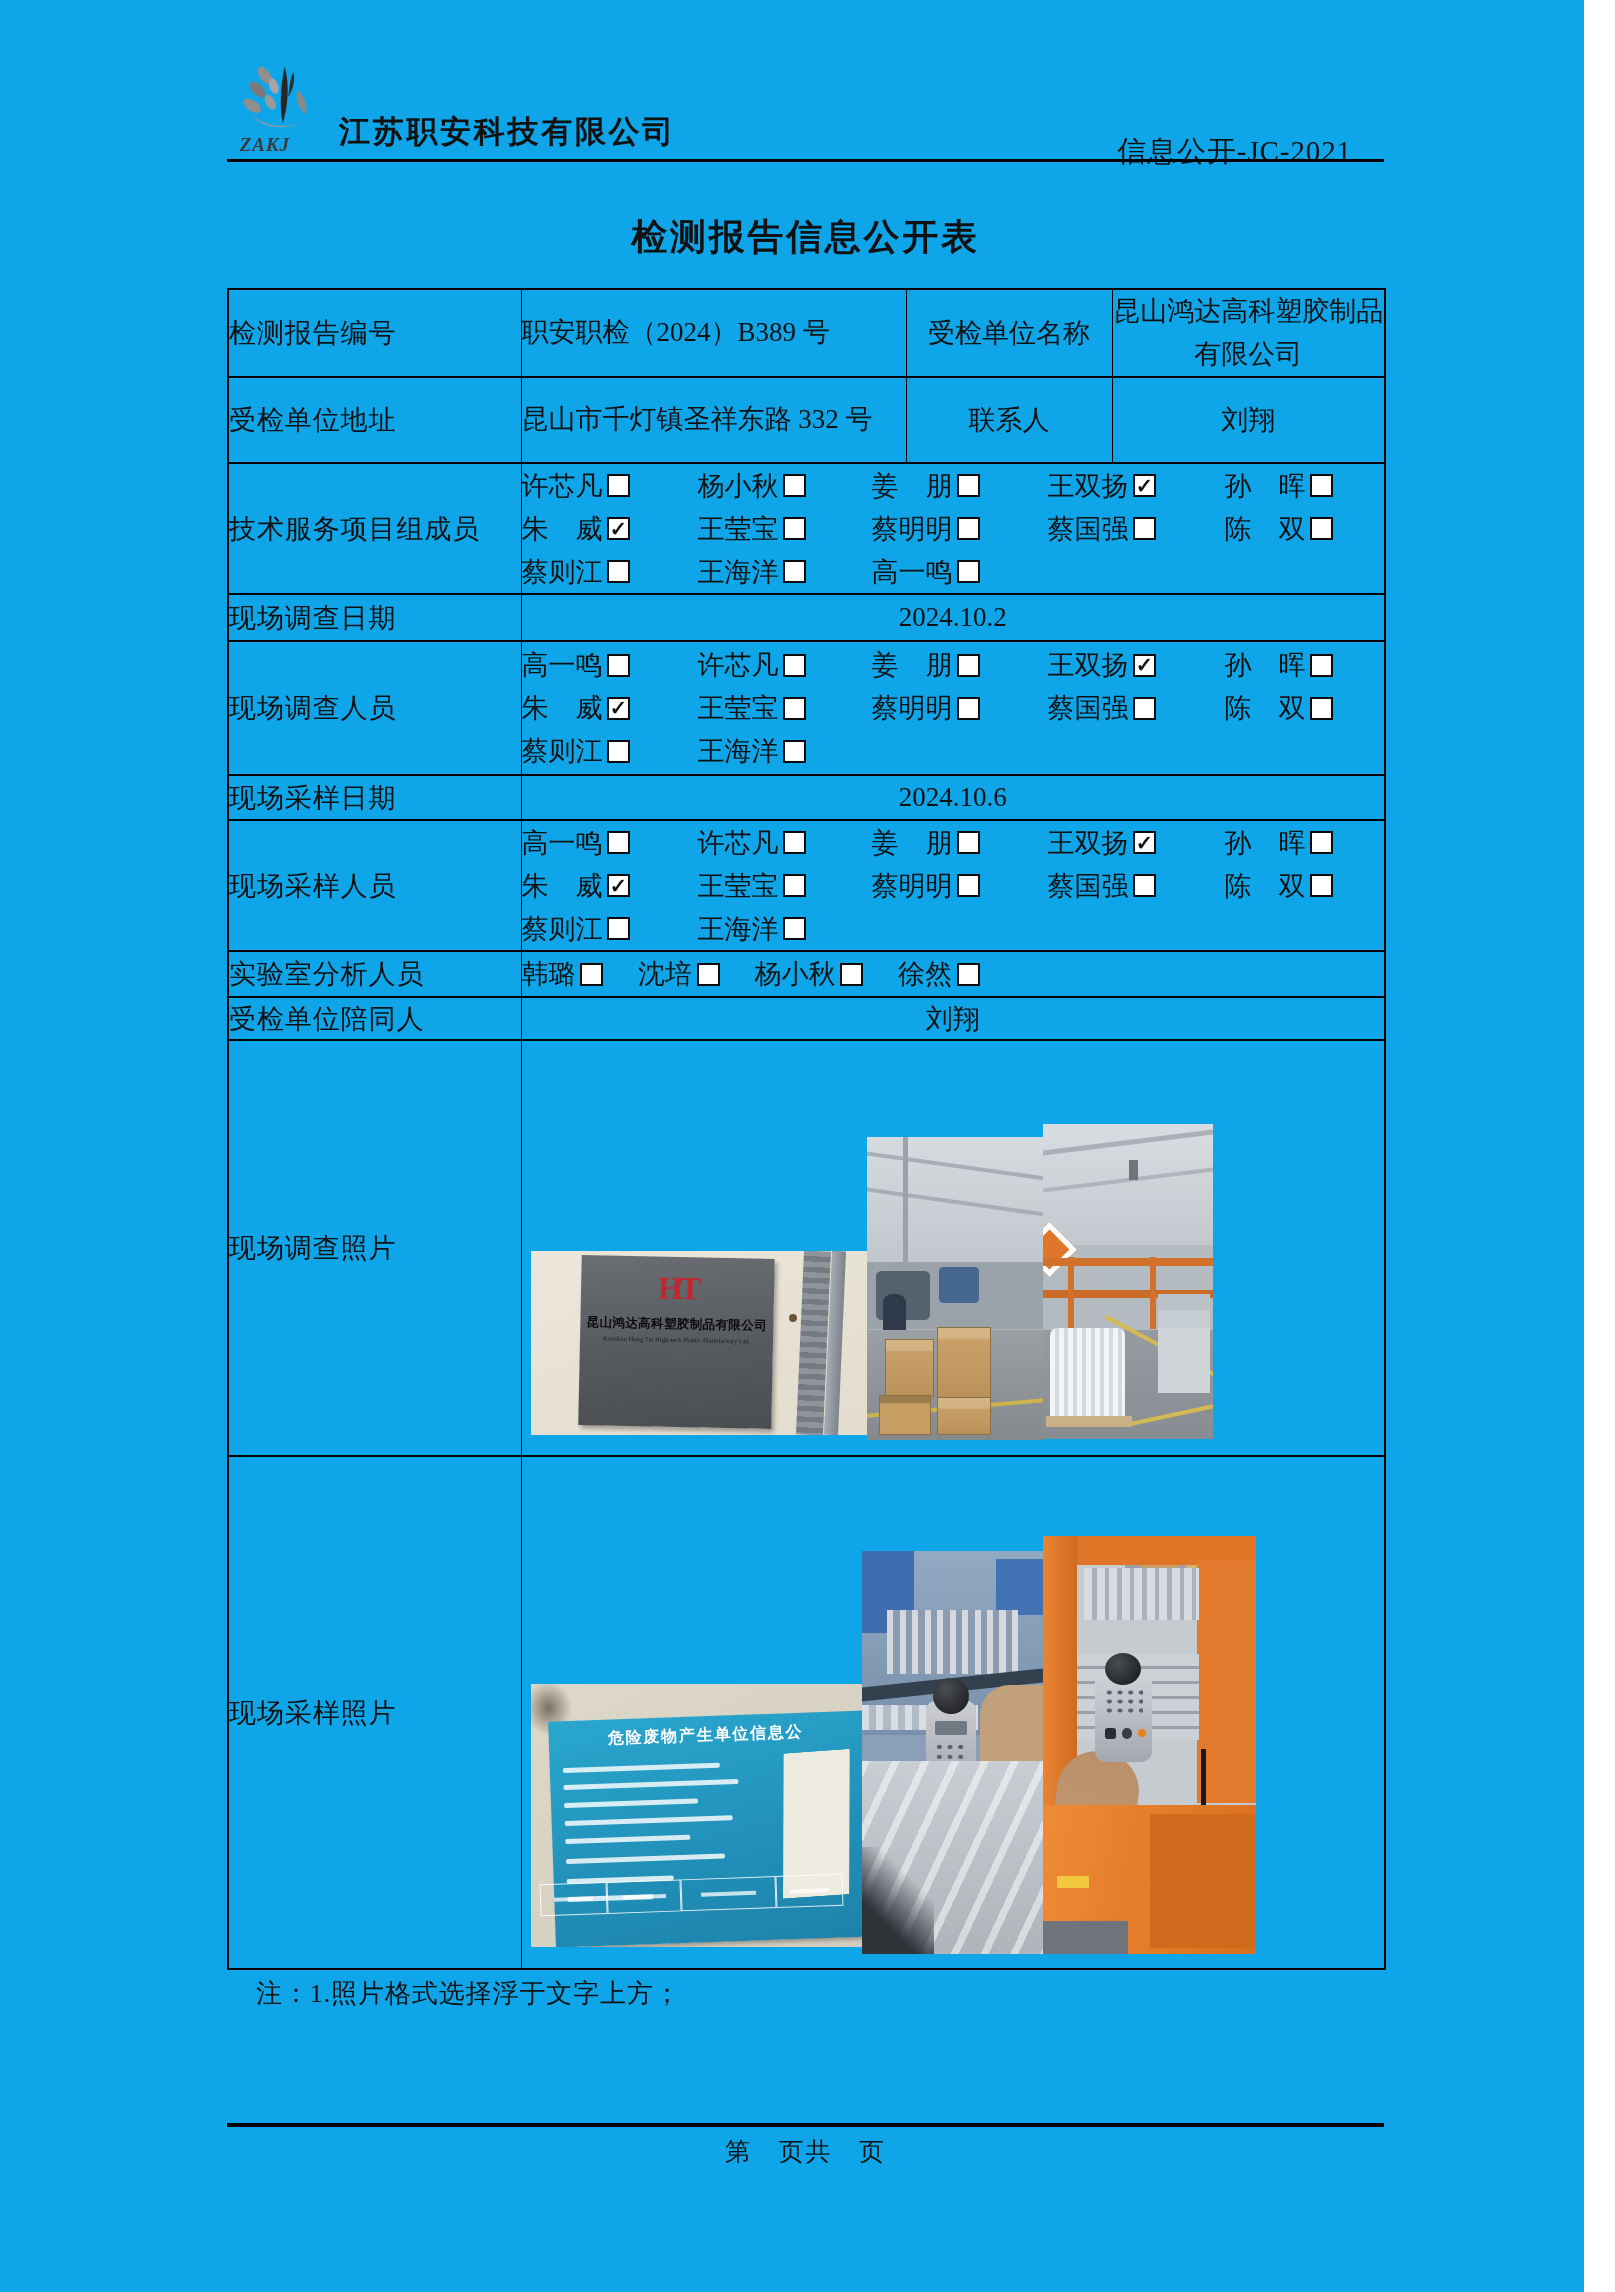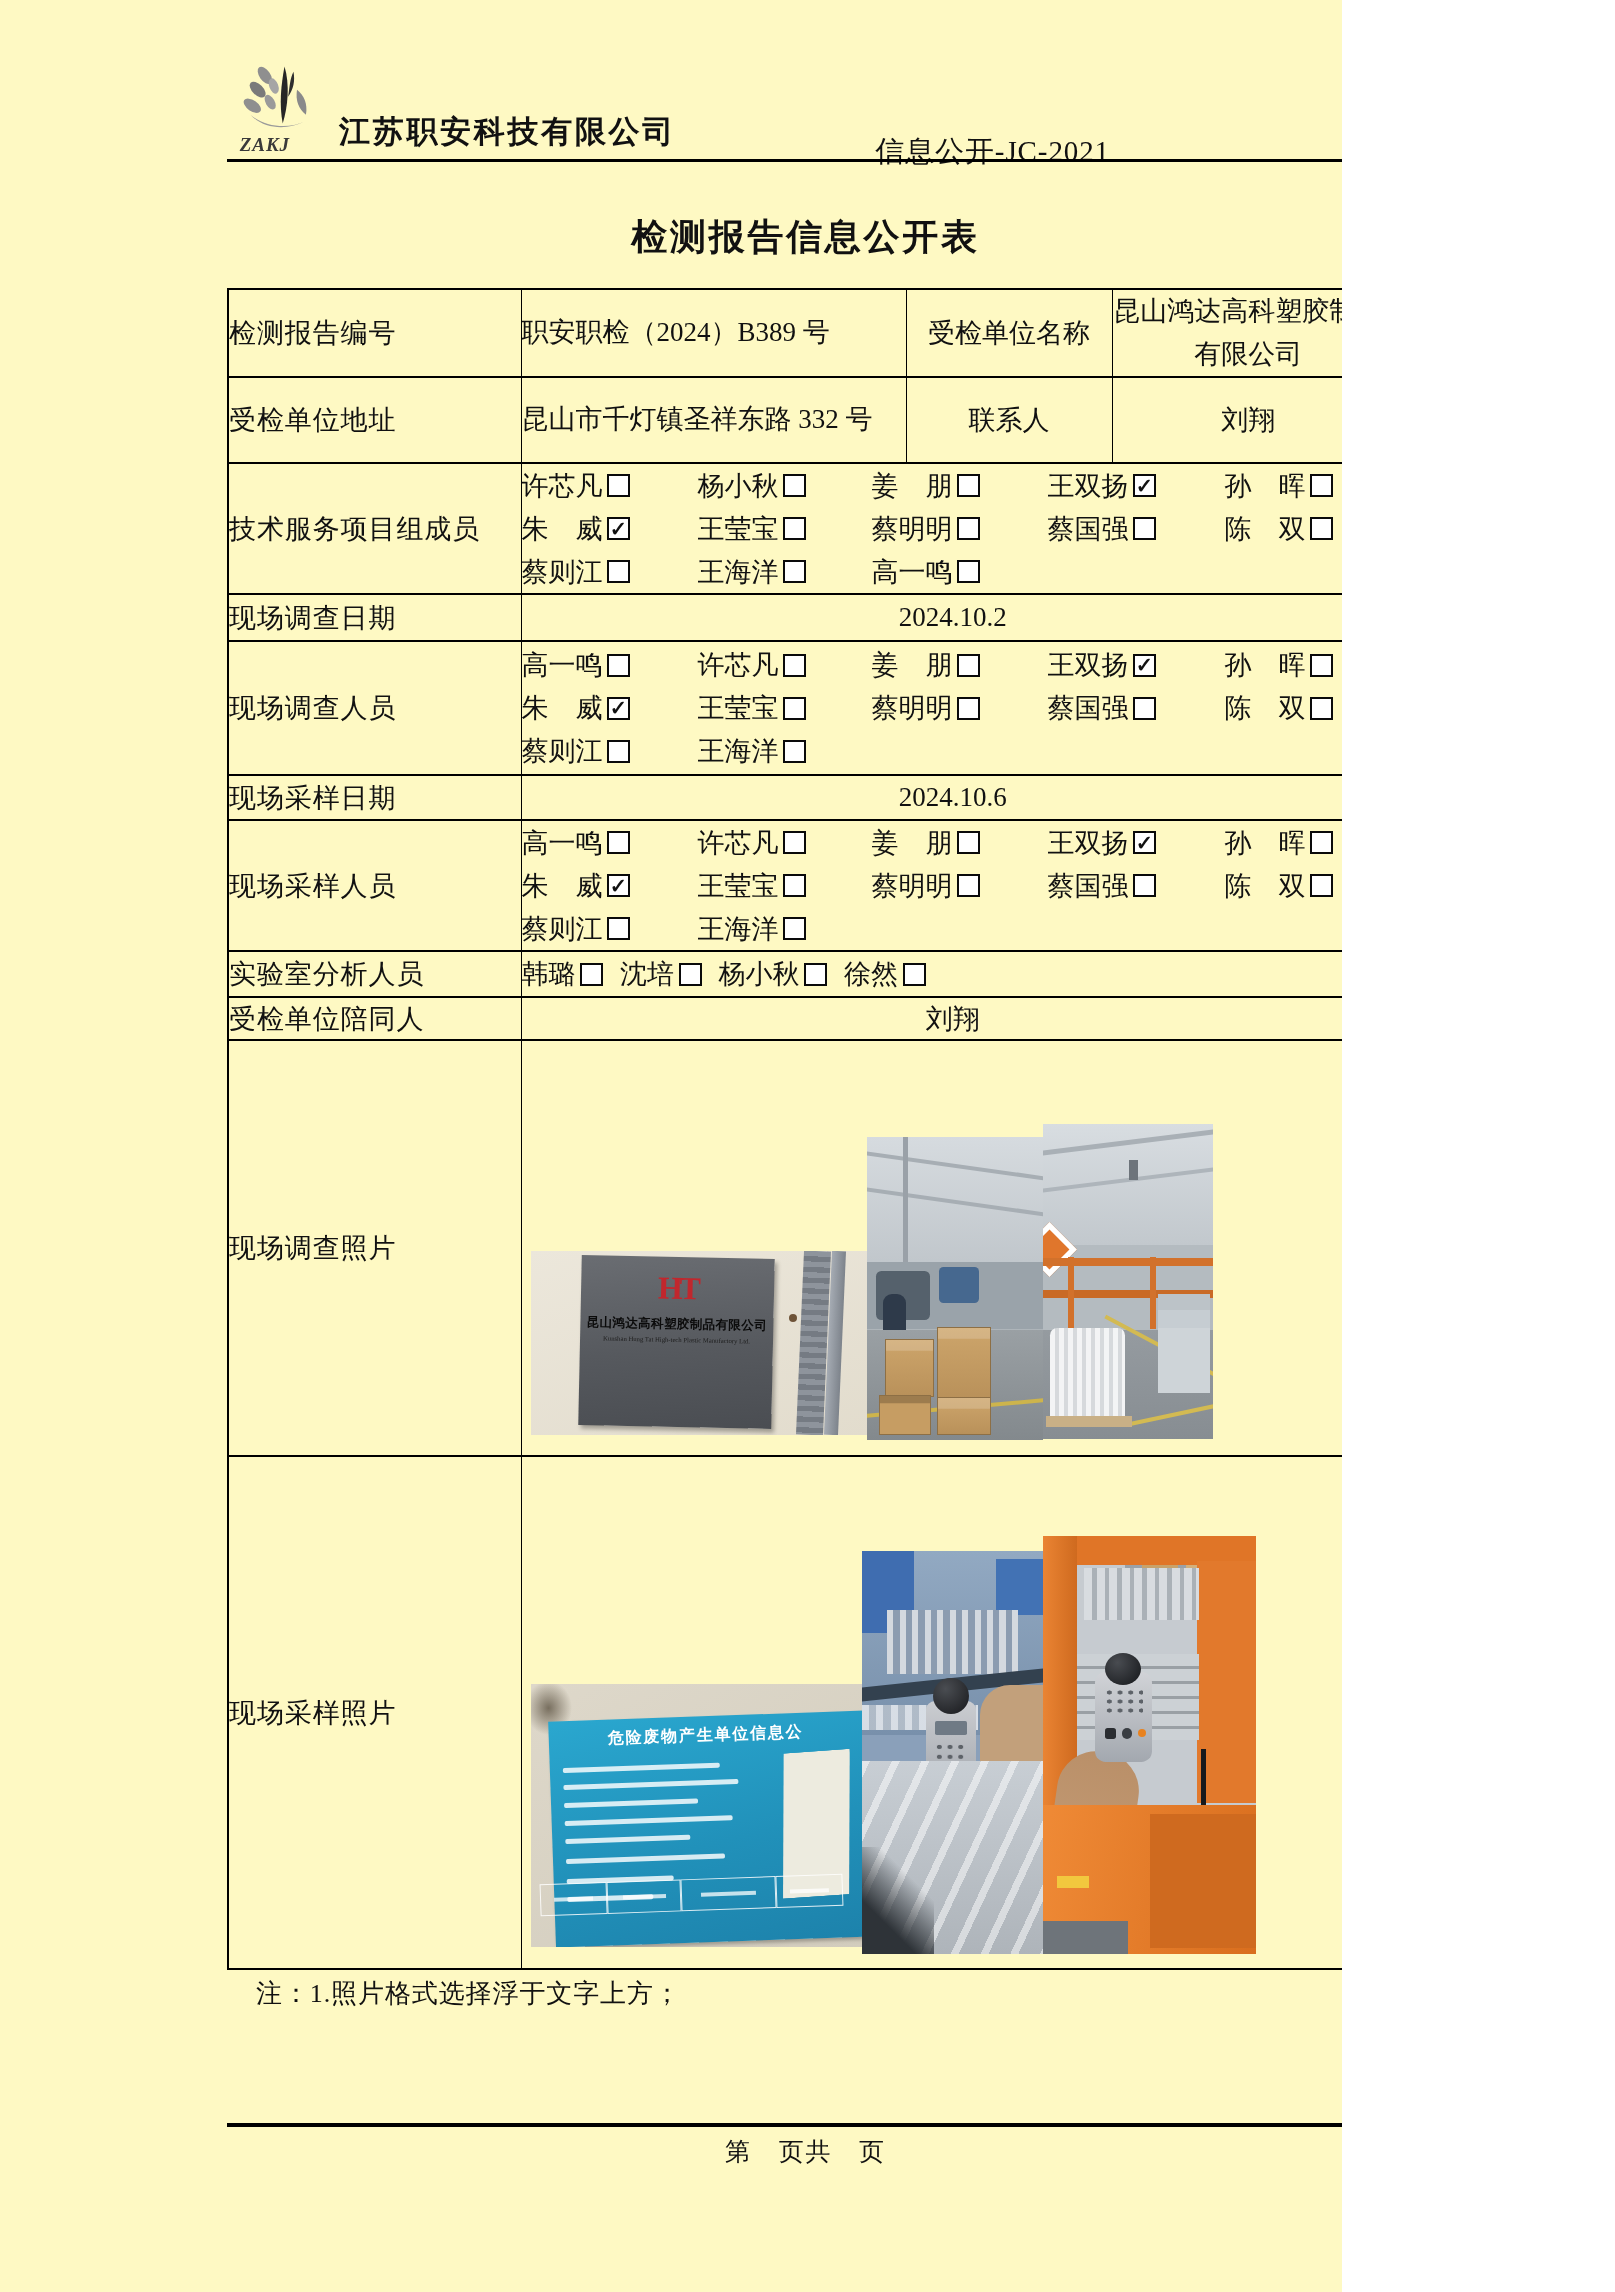--- a/index.html
+++ b/index.html
@@ -1,17 +1,17 @@
 <!DOCTYPE html>
 <html style="font-size:14.3px"><head>
 <meta charset="utf-8">
 <style>
   html,body{margin:0;padding:0;background:#ffffff;}
   body{font-family:"Liberation Serif","DejaVu Serif",serif;color:#111;}
-  .page{position:relative;width:1342px;height:2293px;background:#fef9c3;overflow:hidden;}
+  .page{position:relative;width:1584px;height:2293px;background:#0ea5e9;overflow:hidden;}
 
   
   .hdr-logo{position:absolute;left:238px;top:59px;width:93px;height:95px;}
   .hdr-logo svg{display:block;}
   .hdr-logo .zakj{position:absolute;left:1.8px;bottom:-1.8px;font-style:italic;font-weight:bold;font-size:19px;color:#3a3a3a;letter-spacing:0.9px;}
   .hdr-company{position:absolute;left:339px;top:111px;font-size:31px;font-weight:600;letter-spacing:2.7px;}
   .hdr-code{position:absolute;right:232px;top:132px;font-size:29px;letter-spacing:0.9px;}
   .hdr-rule{position:absolute;left:227px;top:159px;width:1157px;height:2.7px;background:#000;}
 
   
@@ -20,21 +20,21 @@
   
   table.main{position:absolute;left:227px;top:288px;width:1157px;border-collapse:collapse;table-layout:fixed;}
   table.main td{border-left:1.8px solid #000;border-right:1.8px solid #000;border-top:2.7px solid #000;border-bottom:2.7px solid #000;vertical-align:middle;font-size:27px;padding:0;}
   table.main{border:2.7px solid #000;}
   td.lbl{padding-left:10.7px;letter-spacing:0.9px;}
   td.val-left{padding-left:18px;padding-right:12.5px;line-height:1.55;}
   td.val-center{text-align:center;}
   td.unitname{text-align:center;padding:0 13.4px;line-height:1.6;}
   td.members-cell{padding-left:14.3px;}
   .mline{display:grid;grid-template-columns:176px 174px 176px 177px auto;align-items:center;height:43px;}
-  .mline-flex{display:flex;gap:17px;align-items:center;}
+  .mline-flex{display:flex;gap:35px;align-items:center;}
   .member{display:flex;align-items:center;white-space:nowrap;}
   .mname{font-size:27px;}
   .cb{width:23px;height:23px;border:2.7px solid #0a0a0a;margin-left:4.5px;display:flex;align-items:center;justify-content:center;font-size:20.6px;font-weight:bold;line-height:1;box-sizing:border-box;background:#fff;}
   td.pcell{position:relative;}
 
   
   .note{position:absolute;left:228px;top:1976px;font-size:26px;letter-spacing:0.9px;margin-left:28px;}
   .ftr-rule{position:absolute;left:227px;top:2123px;width:1157px;height:3.6px;background:#000;}
   .ftr-text{position:absolute;left:227px;top:2135px;width:1157px;text-align:center;font-size:25px;letter-spacing:1.8px;}
 

